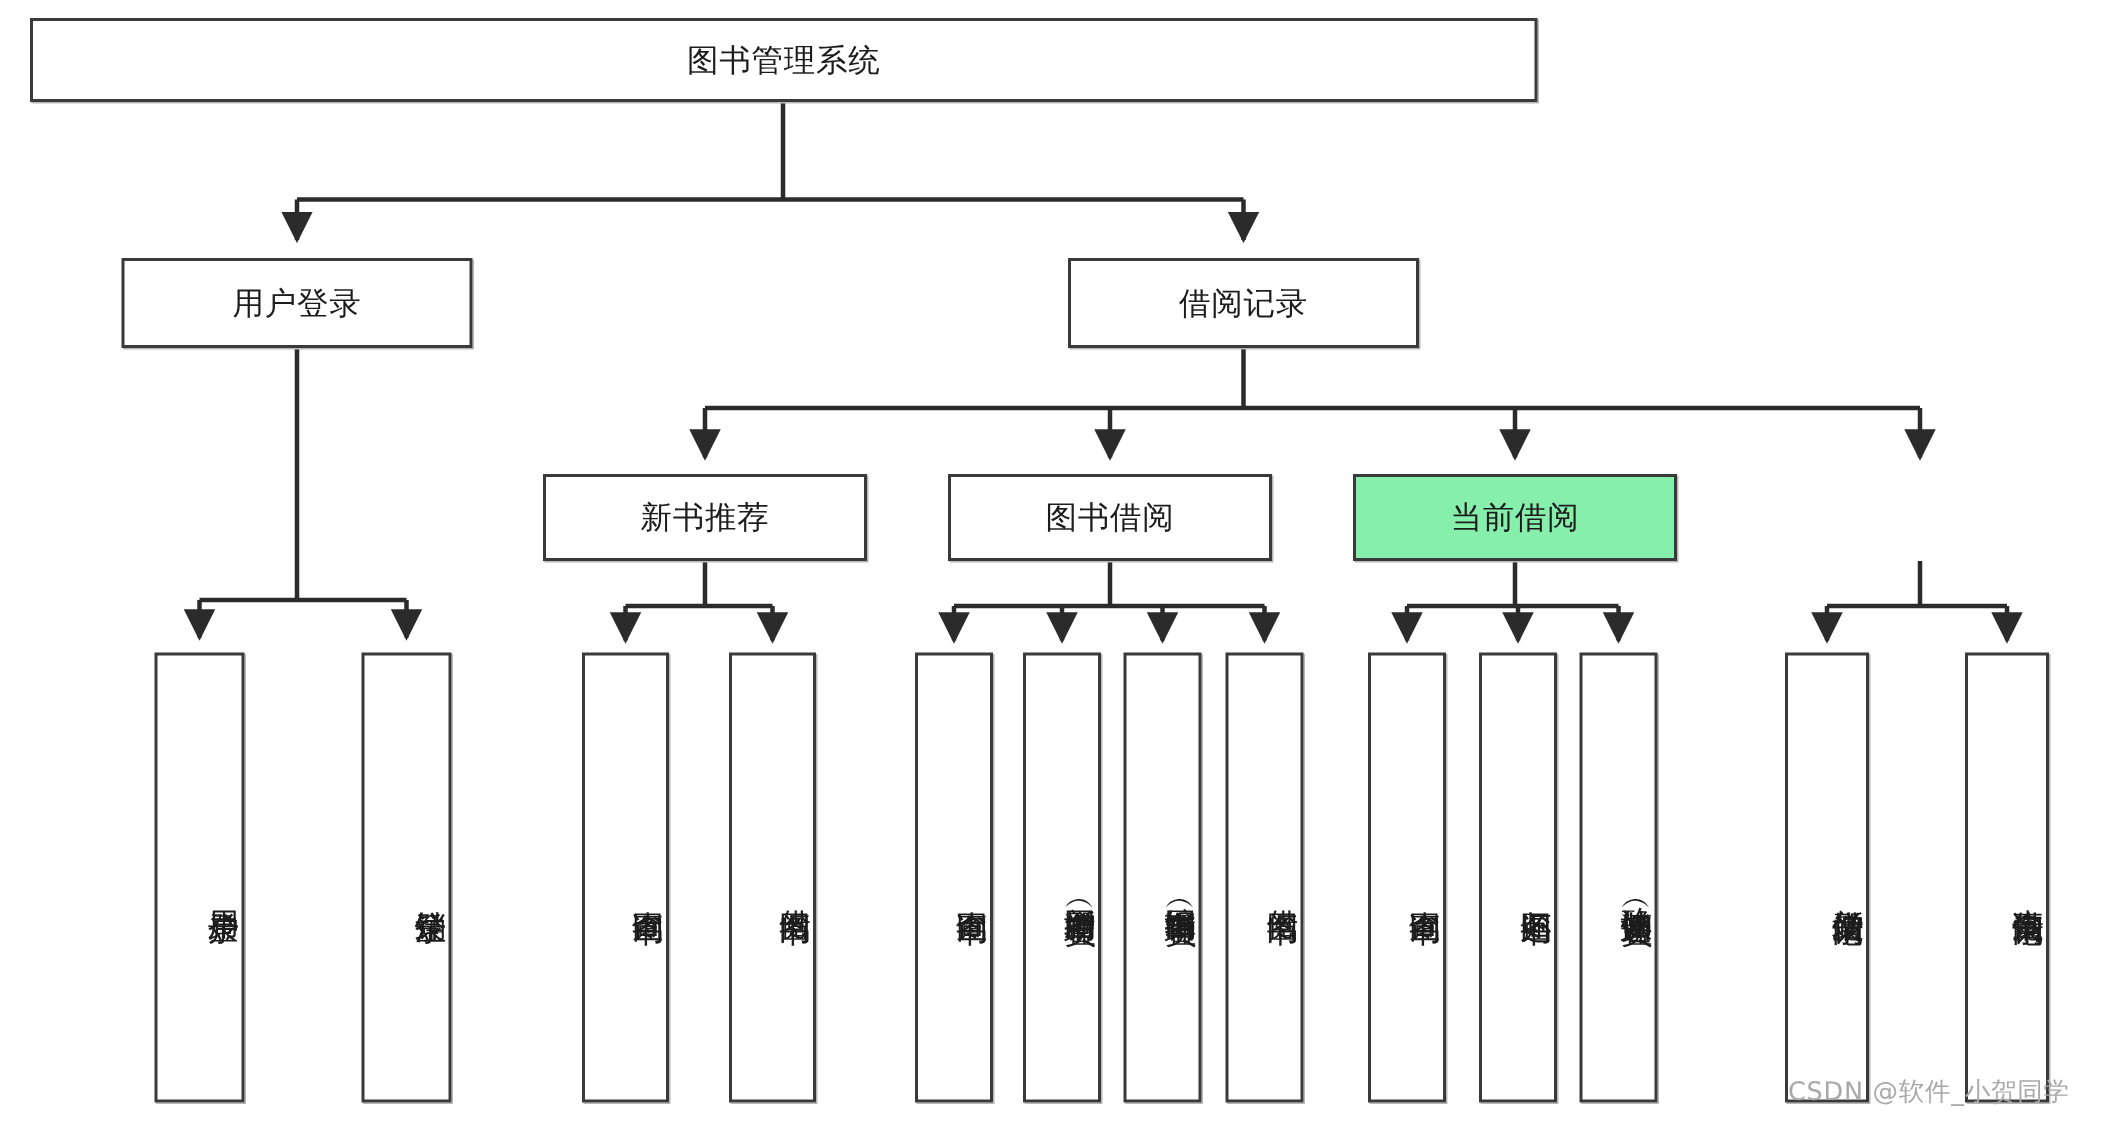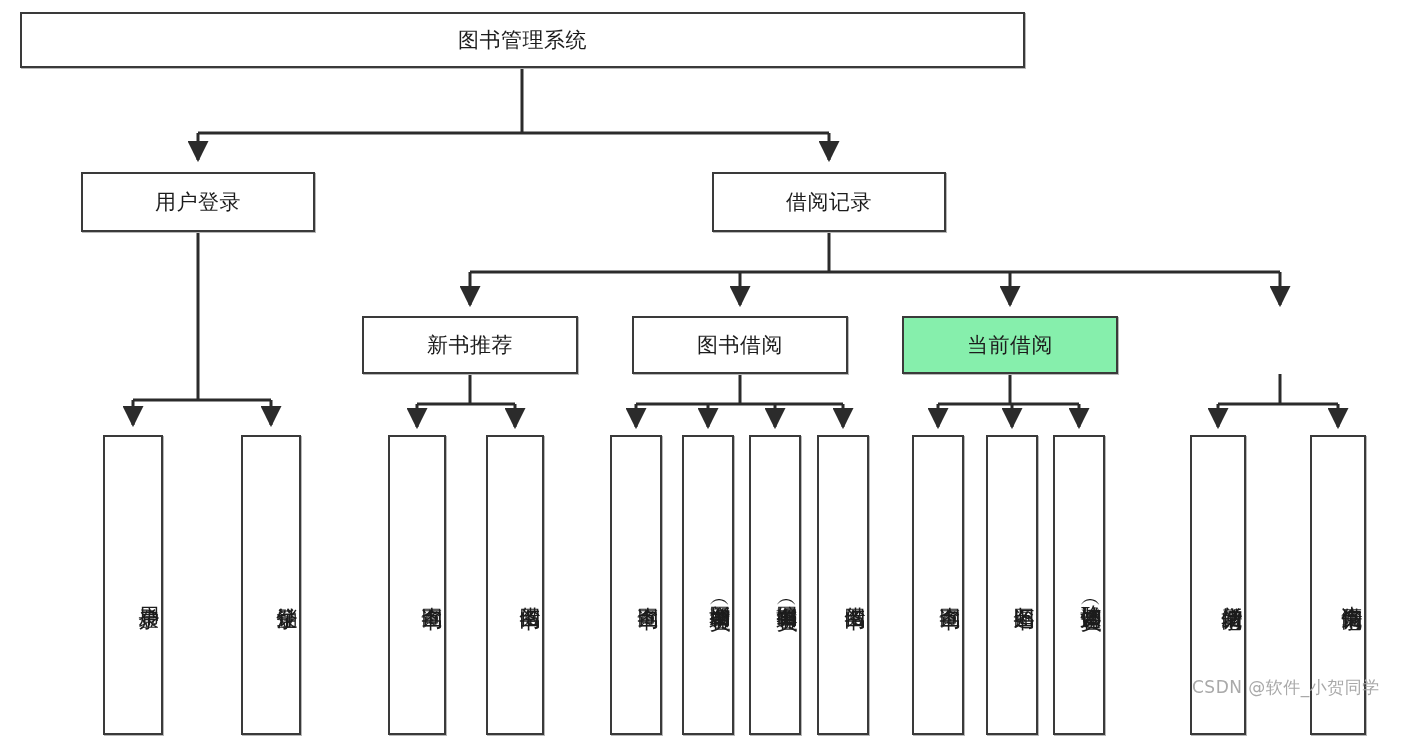--- a/index.html
+++ b/index.html
@@ -173,15 +173,15 @@
   <div class="node vert" id="n-leaf-10" style="left: 1053px; top: 435px; width: 52px; height: 300px; border-color: rgb(58, 58, 58); background: rgb(255, 255, 255); color: rgb(28, 28, 28);">
     <span class="vlabel">确认归还（管理员）</span>
   </div>
   <div class="node vert" id="n-leaf-11" style="left: 1190px; top: 435px; width: 56px; height: 300px; border-color: rgb(58, 58, 58); background: rgb(255, 255, 255); color: rgb(28, 28, 28);">
     <span class="vlabel">新增借阅记录</span>
   </div>
   <div class="node vert" id="n-leaf-12" style="left: 1310px; top: 435px; width: 56px; height: 300px; border-color: rgb(58, 58, 58); background: rgb(255, 255, 255); color: rgb(28, 28, 28);">
     <span class="vlabel">查询借阅记录</span>
   </div>
 
-  <div class="watermark" id="wm" style="left: 1192px; top: 676px; color: rgb(169, 169, 169);">CSDN @软件_小贺同学</div>
+  <div class="watermark" id="wm" style="left: 1192px; top: 716px; color: rgb(169, 169, 169);">CSDN @软件_小贺同学</div>
 
 </div>
 
 </body></html>

